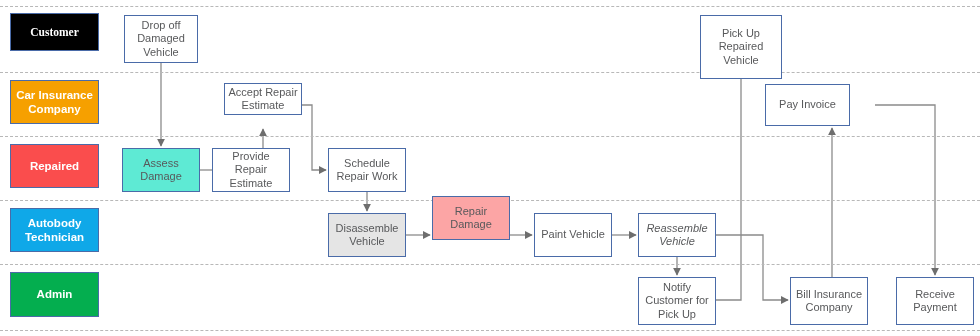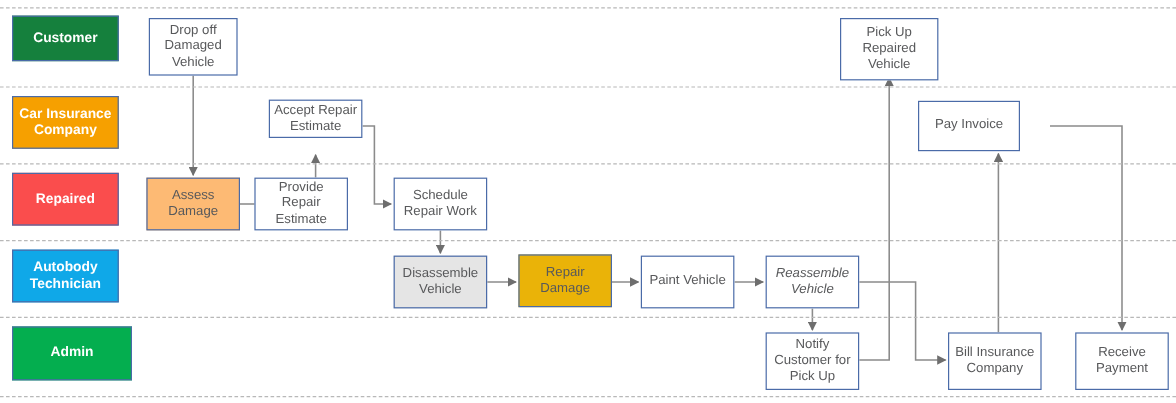--- a/index.html
+++ b/index.html
@@ -87,62 +87,62 @@
 
   <div id="divider-layer">
       <div class="lane-divider" style="top: 6px; border-top-color: rgb(184, 184, 184);"></div>
       <div class="lane-divider" style="top: 72px; border-top-color: rgb(184, 184, 184);"></div>
       <div class="lane-divider" style="top: 136px; border-top-color: rgb(184, 184, 184);"></div>
       <div class="lane-divider" style="top: 200px; border-top-color: rgb(184, 184, 184);"></div>
       <div class="lane-divider" style="top: 264px; border-top-color: rgb(184, 184, 184);"></div>
       <div class="lane-divider" style="top: 330px; border-top-color: rgb(184, 184, 184);"></div>
     </div>
   <div id="lane-layer">
-      <div class="lane-header" style="left: 10px; top: 13px; width: 89px; height: 38px; background: #15803d;">
+      <div class="lane-header" style="left: 10px; top: 13px; width: 89px; height: 38px; background: #000000; font-family: Liberation Serif, serif;">
         <span>Customer</span>
       </div>
       <div class="lane-header" style="left: 10px; top: 80px; width: 89px; height: 44px; background: rgb(246, 160, 0);">
         <span>Car Insurance Company</span>
       </div>
       <div class="lane-header" style="left: 10px; top: 144px; width: 89px; height: 44px; background: rgb(250, 77, 77);">
         <span>Repaired</span>
       </div>
       <div class="lane-header" style="left: 10px; top: 208px; width: 89px; height: 44px; background: rgb(15, 168, 232);">
         <span>Autobody Technician</span>
       </div>
-      <div class="lane-header" style="left: 10px; top: 272px; width: 100px; height: 45px; background: rgb(4, 174, 79);">
+      <div class="lane-header" style="left: 10px; top: 272px; width: 89px; height: 45px; background: rgb(4, 174, 79);">
         <span>Admin</span>
       </div>
     </div>
   <div id="node-layer">
       <div class="node" style="left: 124px; top: 15px; width: 74px; height: 48px; border-color: rgb(74, 107, 168); background: rgb(255, 255, 255); color: rgb(88, 89, 91);">
         <span>Drop off Damaged Vehicle</span>
       </div>
-      <div class="node" style="left: 700px; top: 15px; width: 82px; height: 52px; border-color: rgb(74, 107, 168); background: rgb(255, 255, 255); color: rgb(88, 89, 91);">
+      <div class="node" style="left: 700px; top: 15px; width: 82px; height: 64px; border-color: rgb(74, 107, 168); background: rgb(255, 255, 255); color: rgb(88, 89, 91);">
         <span>Pick Up Repaired Vehicle</span>
       </div>
       <div class="node" style="left: 224px; top: 83px; width: 78px; height: 32px; border-color: rgb(74, 107, 168); background: rgb(255, 255, 255); color: rgb(88, 89, 91);">
         <span>Accept Repair Estimate</span>
       </div>
       <div class="node" style="left: 765px; top: 84px; width: 85px; height: 42px; border-color: rgb(74, 107, 168); background: rgb(255, 255, 255); color: rgb(88, 89, 91); justify-content: center;">
         <span>Pay Invoice</span>
       </div>
-      <div class="node" style="left: 122px; top: 148px; width: 78px; height: 44px; border-color: rgb(74, 107, 168); background: #fdba74; color: rgb(88, 89, 91);">
+      <div class="node" style="left: 122px; top: 148px; width: 78px; height: 44px; border-color: rgb(74, 107, 168); background: #5eead4; color: rgb(88, 89, 91);">
         <span>Assess Damage</span>
       </div>
       <div class="node" style="left: 212px; top: 148px; width: 78px; height: 44px; border-color: rgb(74, 107, 168); background: rgb(255, 255, 255); color: rgb(88, 89, 91);">
         <span>Provide Repair Estimate</span>
       </div>
       <div class="node" style="left: 328px; top: 148px; width: 78px; height: 44px; border-color: rgb(74, 107, 168); background: rgb(255, 255, 255); color: rgb(88, 89, 91);">
         <span>Schedule Repair Work</span>
       </div>
       <div class="node" style="left: 328px; top: 213px; width: 78px; height: 44px; border-color: rgb(74, 107, 168); background: #e5e5e5; color: rgb(88, 89, 91);">
         <span>Disassemble Vehicle</span>
       </div>
-      <div class="node" style="left: 432px; top: 212px; width: 78px; height: 44px; border-color: rgb(74, 107, 168); background: #eab308; color: rgb(88, 89, 91);">
+      <div class="node" style="left: 432px; top: 196px; width: 78px; height: 44px; border-color: rgb(74, 107, 168); background: #fca5a5; color: rgb(88, 89, 91);">
         <span>Repair Damage</span>
       </div>
       <div class="node" style="left: 534px; top: 213px; width: 78px; height: 44px; border-color: rgb(74, 107, 168); background: rgb(255, 255, 255); color: rgb(88, 89, 91);">
         <span>Paint Vehicle</span>
       </div>
       <div class="node" style="left: 638px; top: 213px; width: 78px; height: 44px; border-color: rgb(74, 107, 168); background: rgb(255, 255, 255); color: rgb(88, 89, 91); font-style: italic;">
         <span>Reassemble Vehicle</span>
       </div>
       <div class="node" style="left: 638px; top: 277px; width: 78px; height: 48px; border-color: rgb(74, 107, 168); background: rgb(255, 255, 255); color: rgb(88, 89, 91);">
         <span>Notify Customer for Pick Up</span>

